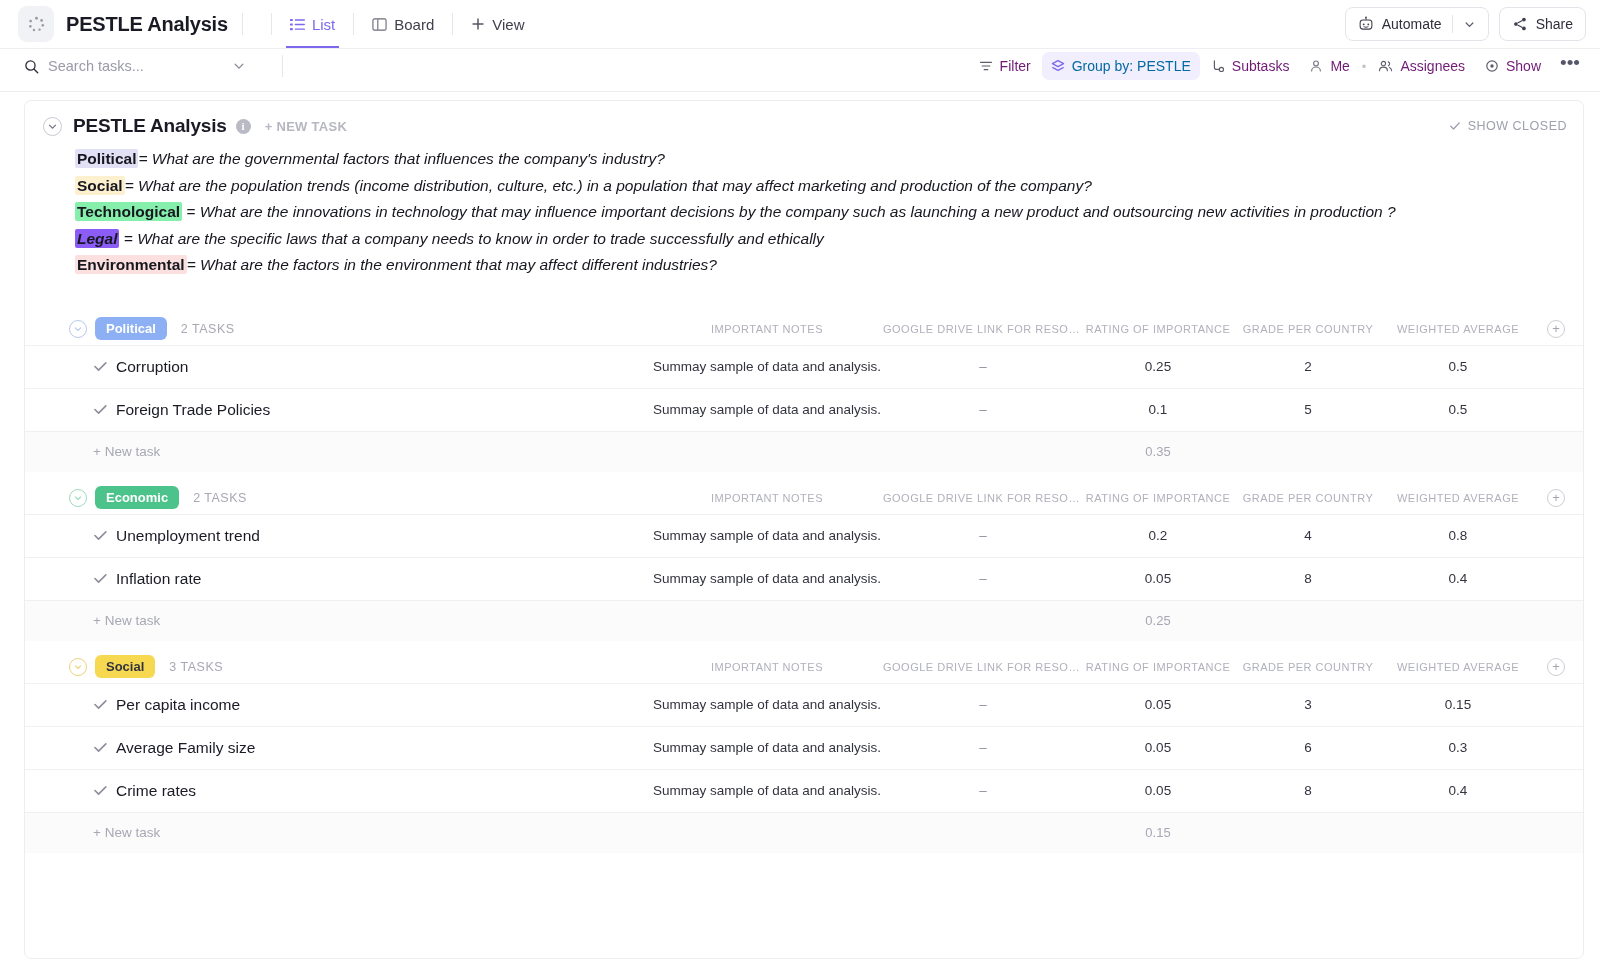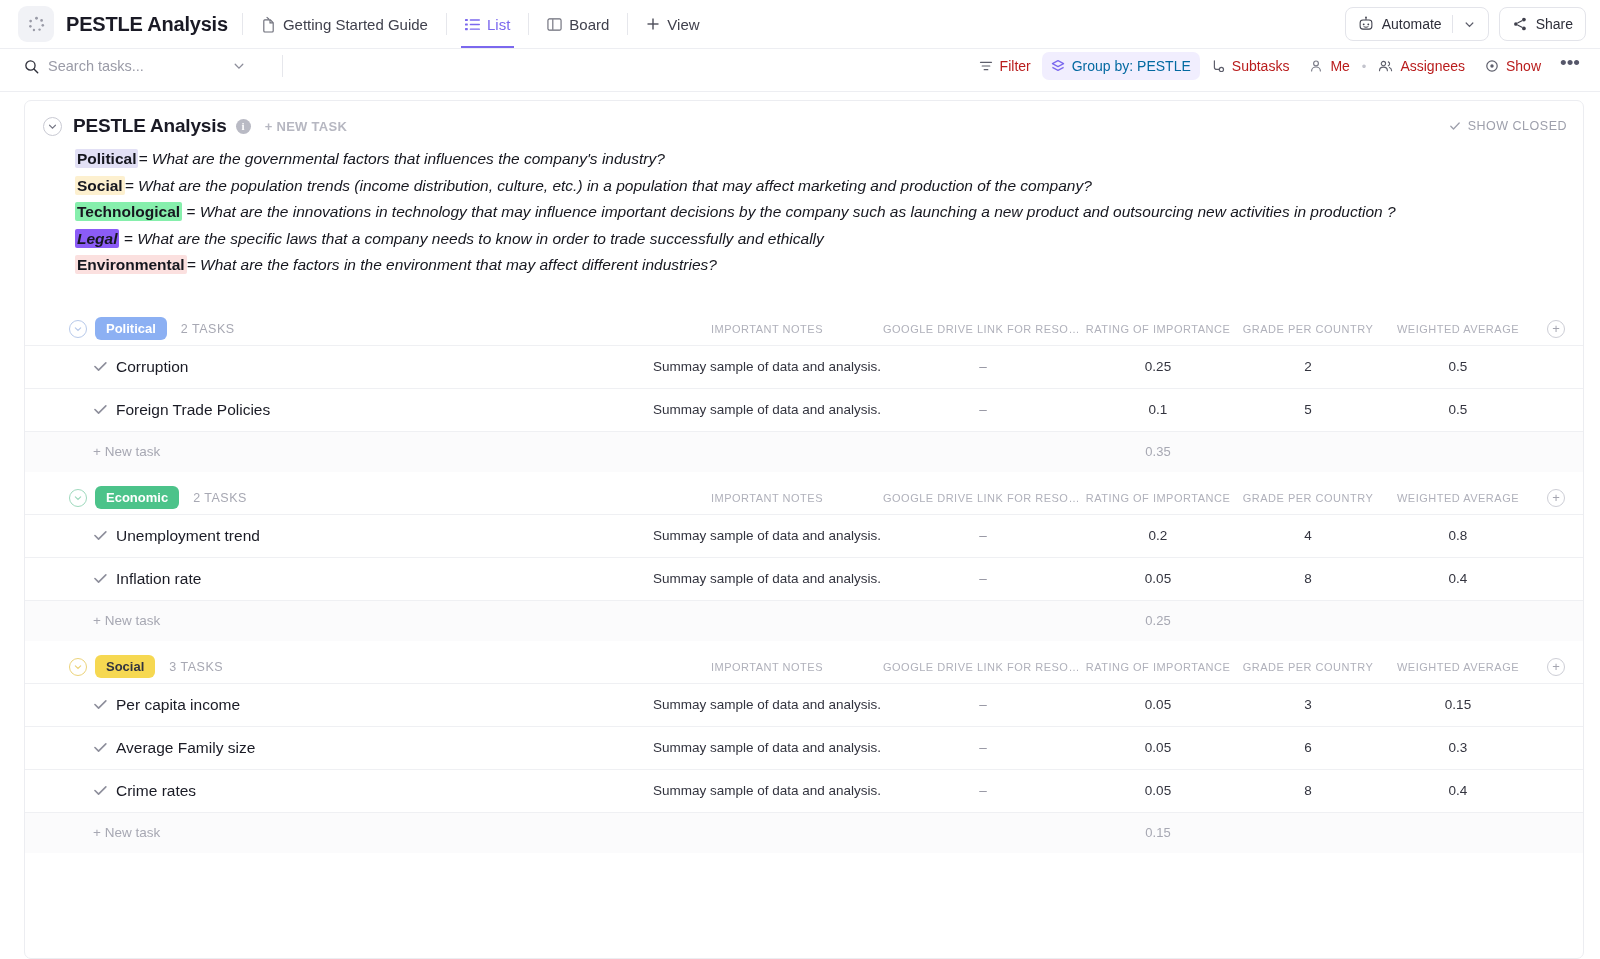--- a/index.html
+++ b/index.html
@@ -63,21 +63,21 @@
   .search-input {
     border: none; outline: none; background: transparent;
     font-family: inherit; font-size: 14.5px; color: #3a3b47;
     width: 175px;
   }
   .search-input::placeholder { color: #9a9ba7; }
   .toolbar-right { margin-left: auto; display: flex; align-items: center; gap: 2px; }
   .tb-item {
     display: flex; align-items: center; gap: 7px;
     height: 28px; padding: 0 9px; border-radius: 7px;
-    font-size: 14px; color: #b91c1c; white-space: nowrap;
+    font-size: 14px; color: #701a75; white-space: nowrap;
     cursor: pointer;
   }
   .tb-item.hl { background: #f1eefe; color: #0369a1; }
   .tb-dot { color: #c3c4cd; font-size: 13px; padding: 0 1px; }
   .tb-more { font-size: 19px; color: #56576a; padding: 0 6px 6px 8px; cursor: pointer; line-height: 10px; }
 
   
   .content { padding: 8px 16px 0 24px; height: calc(959px - 92px); overflow: hidden; }
   .card {
     background: #fff;
@@ -195,30 +195,20 @@
         <circle cx="7" cy="16.4" r="1.4"></circle>
           <circle cx="2.8" cy="12.2" r="1.5"></circle>
         <circle cx="3.1" cy="6" r="1.6"></circle>
       </g>
     </svg>
   </div>
   <div class="app-title">PESTLE Analysis</div>
 
   <div class="vsep"></div>
 
-  <div class="tab">
-    <span>
-      <svg width="15" height="17" viewBox="0 0 16 18">
-        <path d="M4 4h6l3 3v9a1 1 0 0 1-1 1H4a1 1 0 0 1-1-1V5a1 1 0 0 1 1-1z" fill="none" stroke="#6b6c78" stroke-width="1.2"></path>
-        <path d="M9.6 4.2v3.1h3.1" fill="none" stroke="#6b6c78" stroke-width="1.2"></path>
-        <path d="M6 1.2l2.6 2.2" stroke="#6b6c78" stroke-width="1.1" fill="none"></path>
-      </svg>
-    </span>
-    <span>Getting Started Guide</span>
-  </div>
 
   <div class="vsep"></div>
 
   <div class="tab active">
     <span>
       <svg width="15" height="15" viewBox="0 0 16 16">
         <g fill="#7b68ee">
           <rect x="0" y="2" width="3" height="2.2" rx="0.6"></rect>
             <rect x="5" y="2.4" width="11" height="1.5" rx="0.7"></rect>
           <rect x="0" y="6.9" width="3" height="2.2" rx="0.6"></rect>

